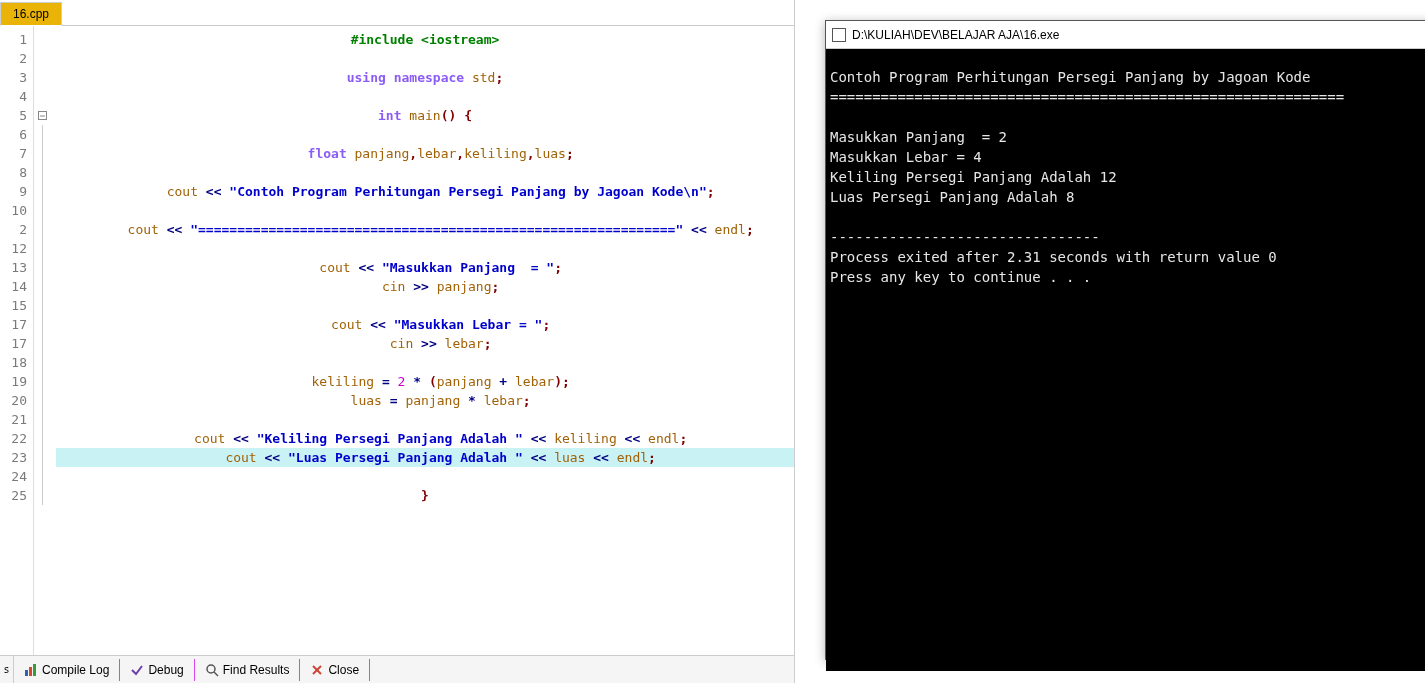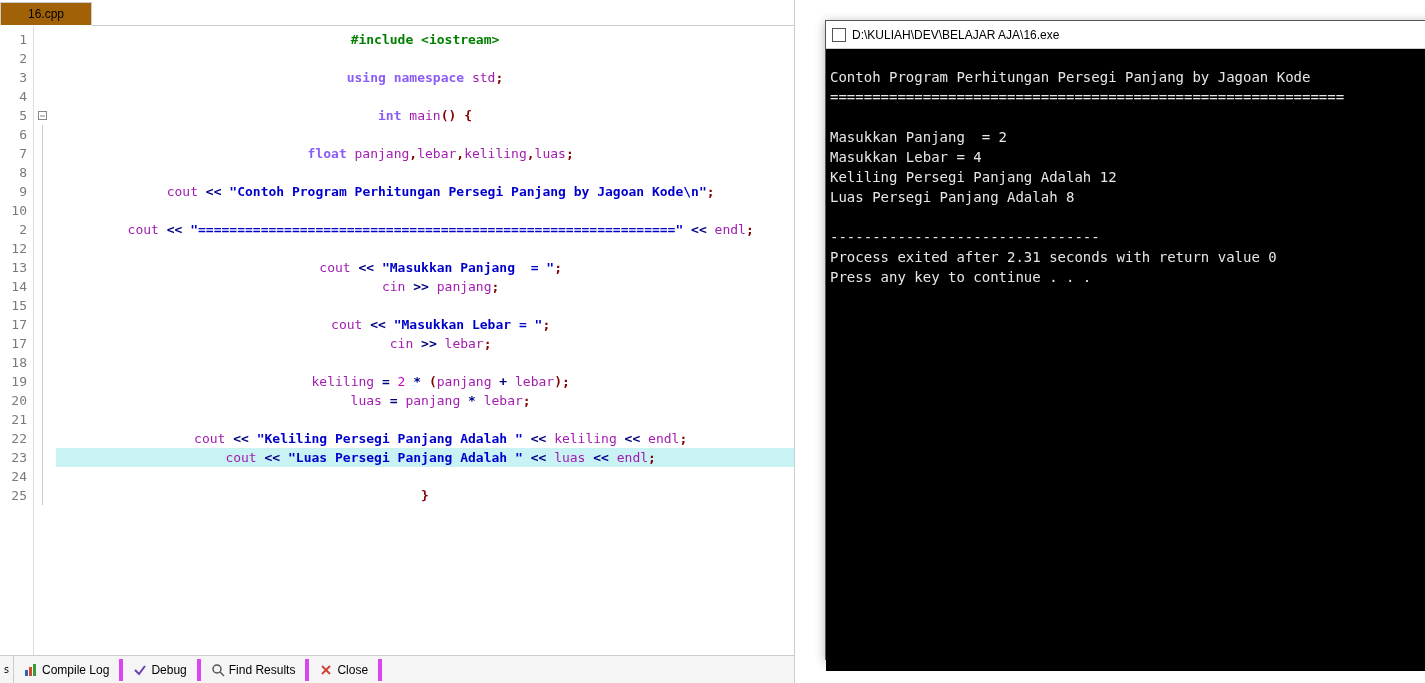--- a/index.html
+++ b/index.html
@@ -22,22 +22,22 @@
   border-right: 1px solid #ccc;
 }
 .tab-bar {
   height: 26px;
   background: #fff;
   border-bottom: 1px solid #ccc;
   display: flex;
   align-items: flex-end;
 }
 .tab {
-  padding: 4px 27px;
-  background: #a16207;
+  padding: 4px 12px;
+  background: #eab308;
   border: 1px solid #ccc;
   border-bottom: 1px solid #fff;
   font-family: "Segoe UI", Tahoma, sans-serif;
   font-size: 12px;
   position: relative;
   top: 1px;
 }
 .code-area {
   display: flex;
   height: calc(100% - 26px - 28px);
@@ -99,21 +99,21 @@
 }
 .code-line {
   line-height: 19px;
   height: 19px;
 }
 .code-line.hl {
   background: #c9f2f4;
 }
 .tk-pp { color: #008000; font-weight: bold; }
 .tk-kw { color: #8b5cf6; font-weight: bold; }
-.tk-id { color: #a21caf; }
+.tk-id { color: #a16207; }
 .tk-op { color: #000080; font-weight: bold; }
 .tk-pn { color: #800000; font-weight: bold; }
 .tk-str { color: #0000cc; font-weight: bold; }
 .tk-num { color: #cc00cc; }
 .tk-br { color: #800000; font-weight: bold; }
 
 .bottom-tabs {
   position: absolute;
   bottom: 0;
   left: 0;
@@ -124,21 +124,21 @@
   display: flex;
   align-items: center;
   font-family: "Segoe UI", Tahoma, sans-serif;
   font-size: 12px;
 }
 .btab {
   display: flex;
   align-items: center;
   gap: 4px;
   padding: 4px 10px;
-  border-right: 4px solid #d946ef;
+  border-right: 1px solid #d946ef;
   text-align: right;
 }
 .btab .ico { width: 14px; height: 14px; display: inline-flex; }
 
 .console-window {
   position: absolute;
   left: 825px;
   top: 20px;
   width: 630px;
   height: 640px;

